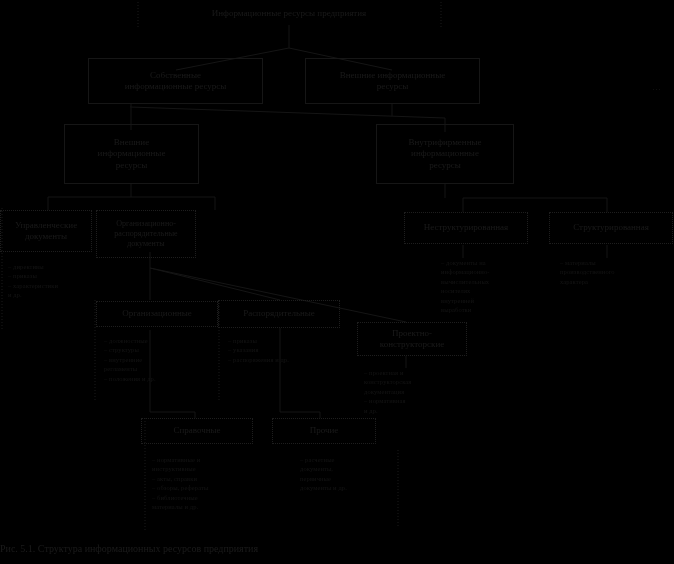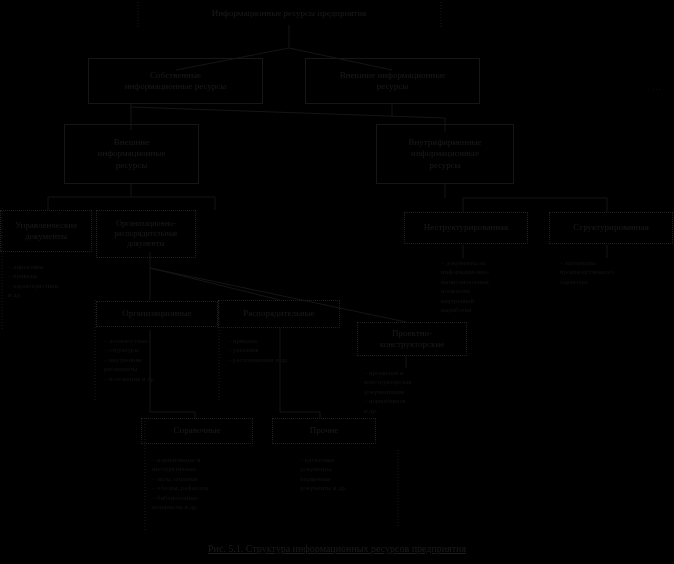--- a/index.html
+++ b/index.html
@@ -50,24 +50,23 @@
     font-size: 6.5px;
     line-height: 1.45;
     text-align: left;
     white-space: pre-line;
     letter-spacing: 0.1px;
   }
   .caption {
     position: absolute;
     color: #1b1b1b;
     font-size: 10px;
-    text-align: center;
+    text-align: left;
     width: 674px;
     left: 0;
-    text-decoration: underline;
   }
   .ellipsis {
     position: absolute;
     color: #181818;
     font-size: 9px;
   }
 </style>
 </head>
 <body>
 

